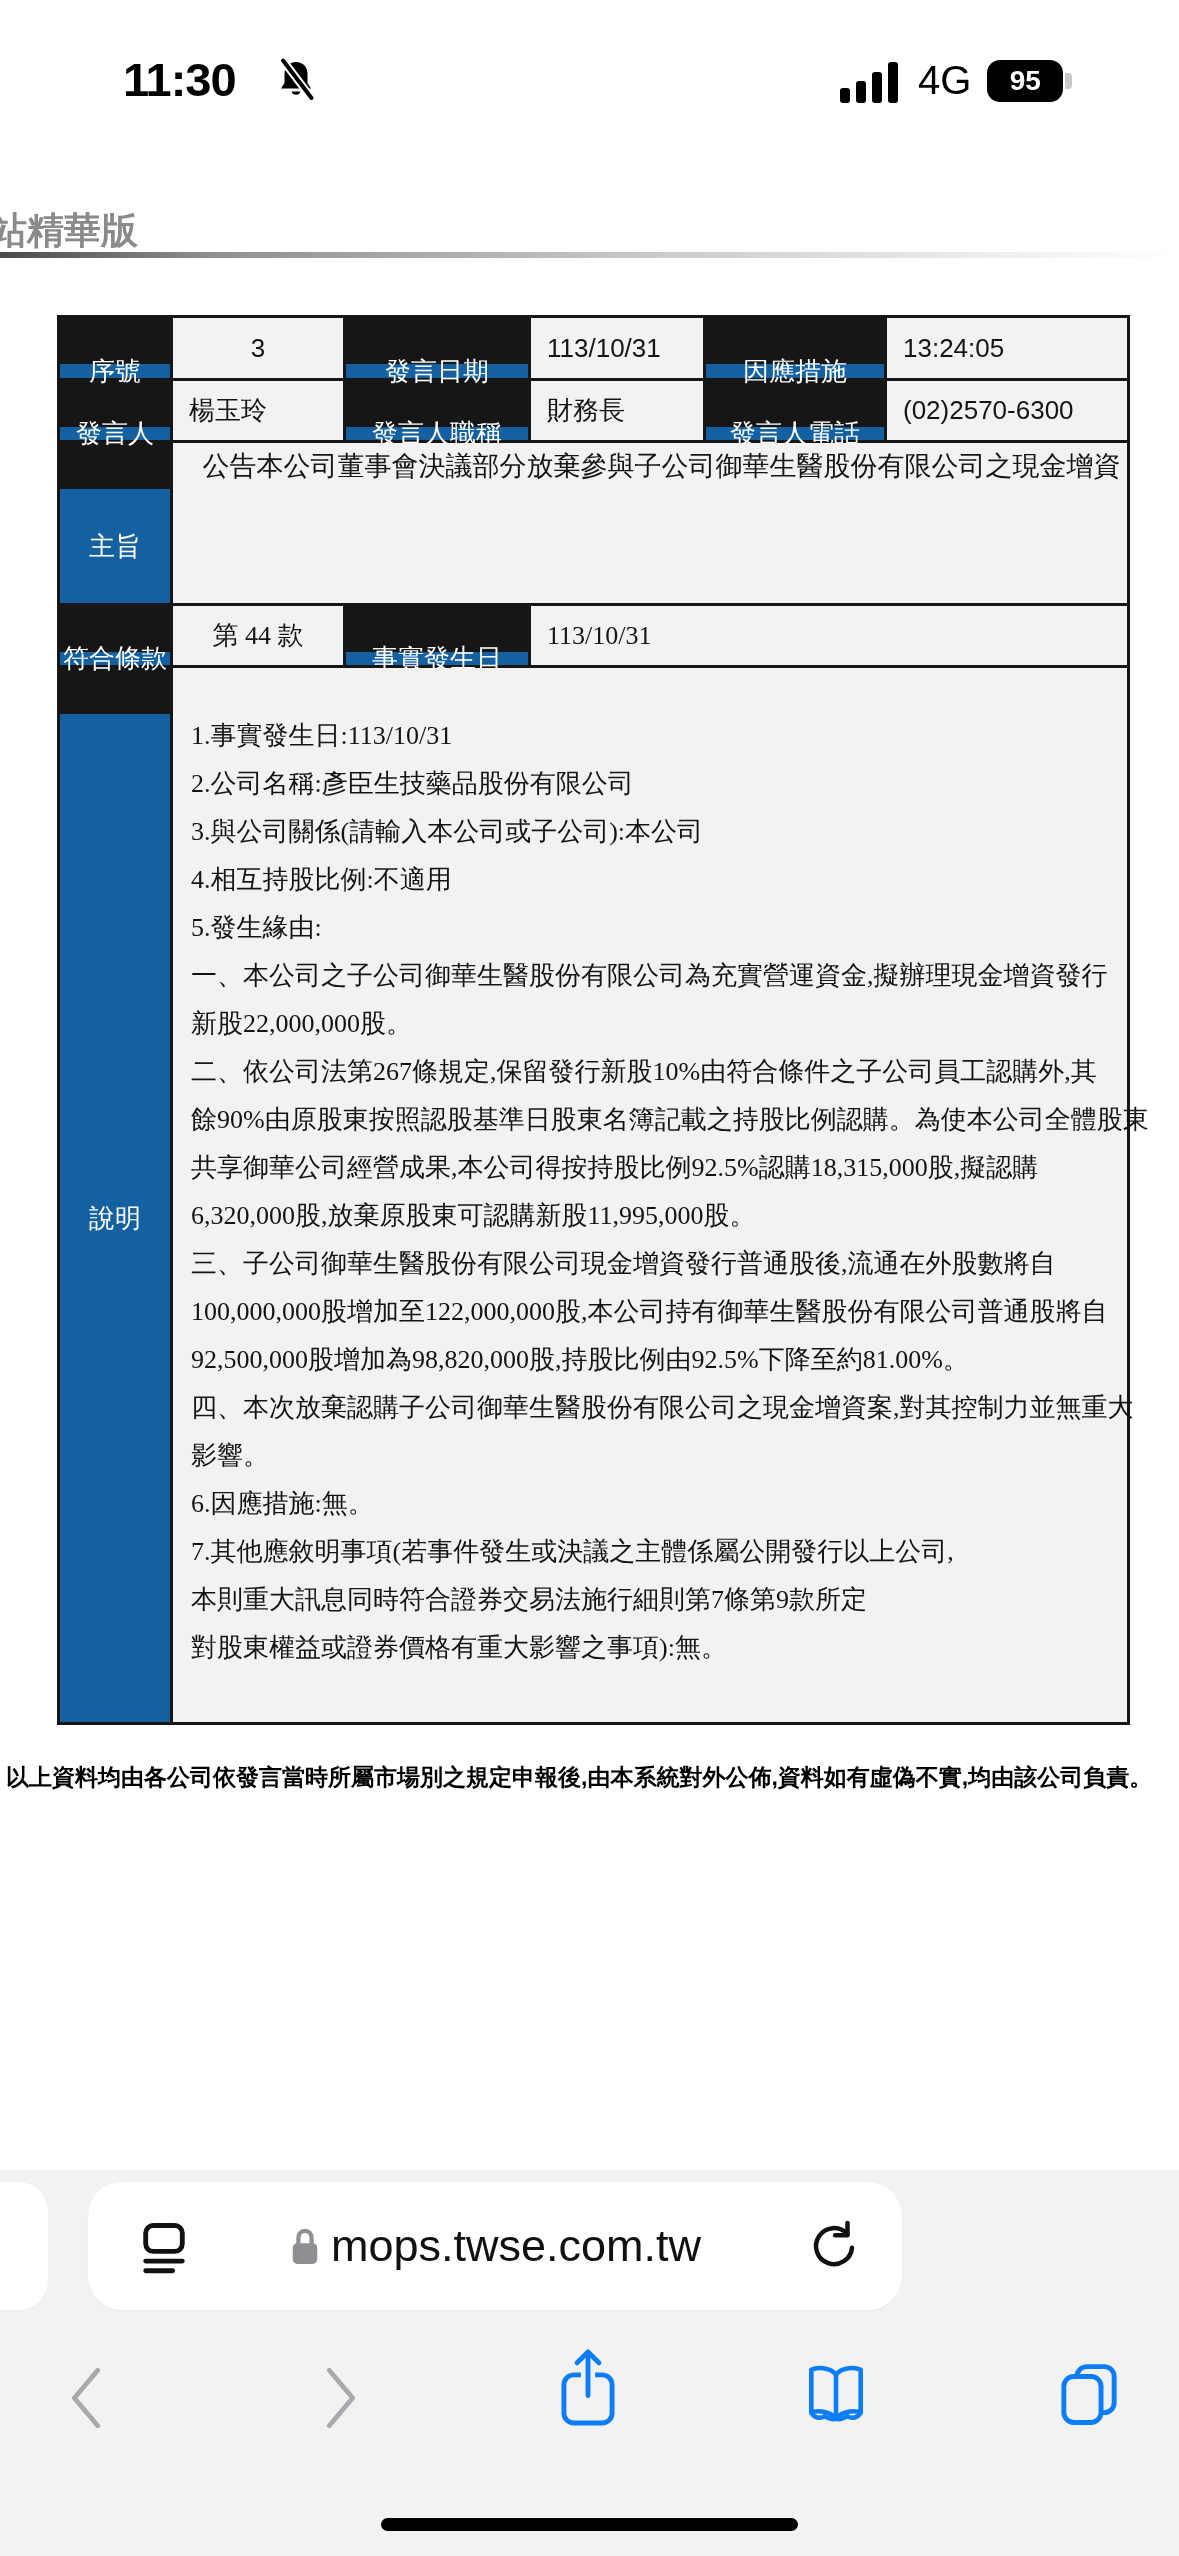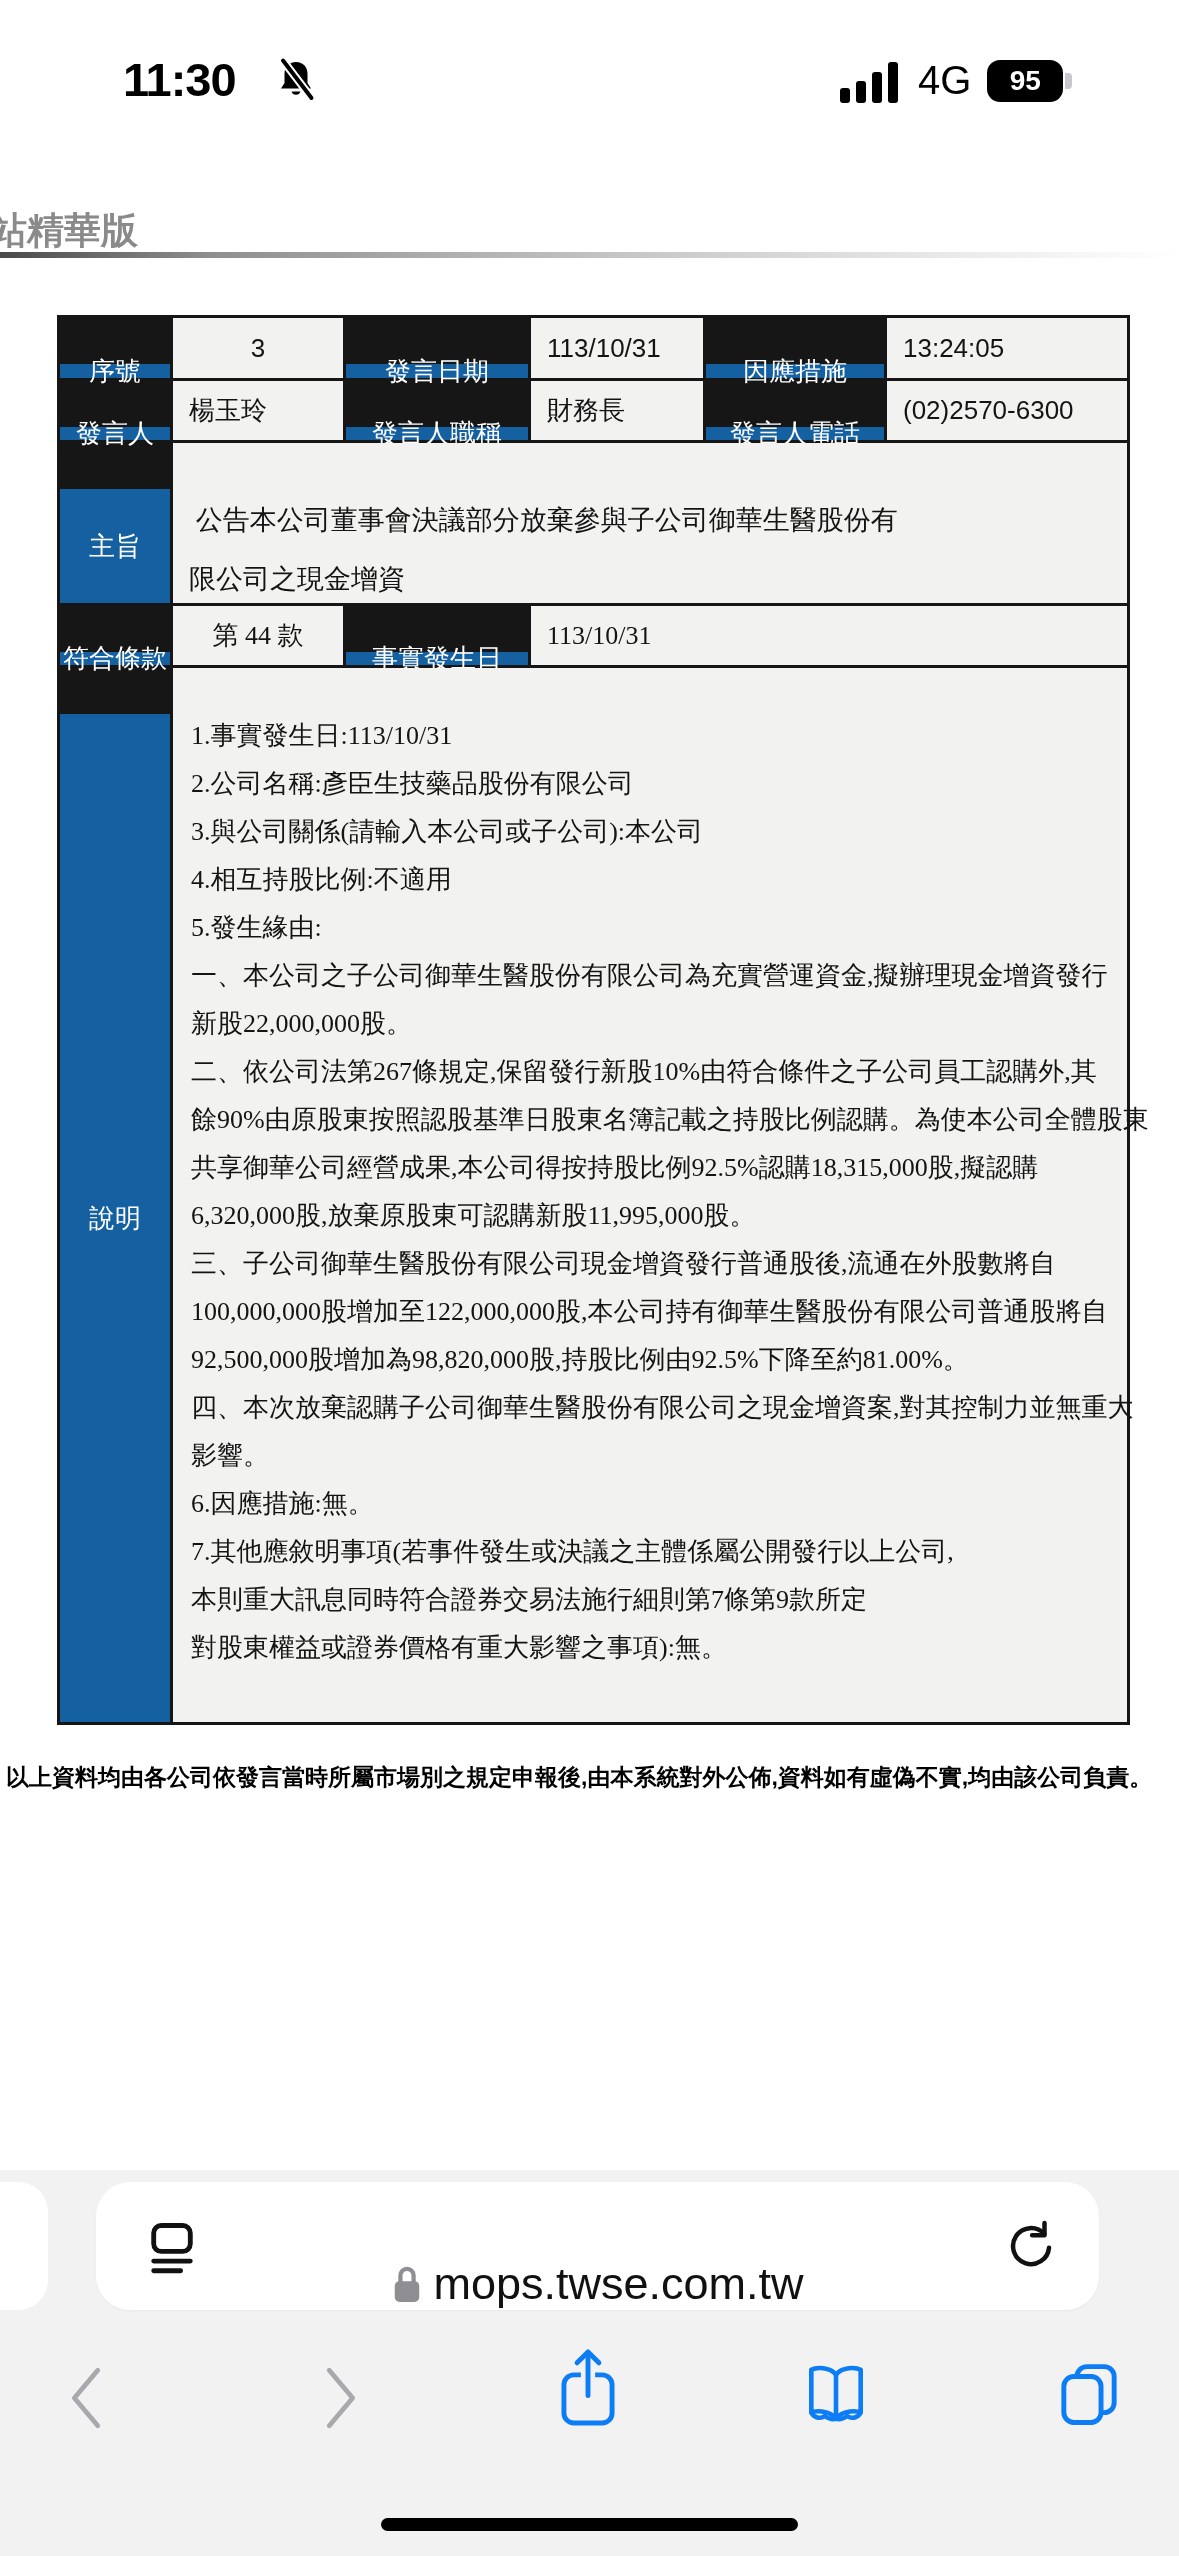--- a/index.html
+++ b/index.html
@@ -29,33 +29,33 @@
   .ann-table { position:absolute; left:57px; top:315px; width:1073px;
     display:grid; grid-template-columns:110px 170px 182px 172px 178px 1fr;
     grid-template-rows:60px 59px 160px 59px 1054px;
     gap:3px; background:#161616; border:3px solid #161616; }
   .th { background:#1460a0; color:#fff; font-size:26px; display:flex; align-items:center; justify-content:center; text-align:center;margin-top:46px; }
   .td { background:#f2f2f0; color:#141414; font-size:26px; display:flex; align-items:center; padding-left:16px; }
   .td-center { justify-content:center; padding-left:0; }
   .serif { font-family:"Liberation Serif","DejaVu Serif",serif; }
   .span-rest { grid-column:2 / 7; }
   .span-4to7 { grid-column:4 / 7; }
-  .subject-cell { flex-direction:column; align-items:flex-start; justify-content:flex-end;
-    font-size:27px; line-height:47px; white-space:pre-wrap;gap:12px; }
+  .subject-cell { align-items:flex-start; justify-content:center;
+    font-size:27px; line-height:47px; white-space:pre-wrap; }
   .explain-cell { display:block; padding:44px 18px 0 18px; font-size:26px; }
   .explain-cell .xline { height:48px; line-height:48px; white-space:pre; overflow:visible; }
 
   
   .disclaimer { position:absolute; left:6px; top:1762px; width:1173px; font-size:23px; font-weight:700; color:#000; white-space:nowrap; }
 
   
   .chrome { position:absolute; left:0; top:2170px; width:1179px; height:386px; background:#f2f2f3; }
   .tab-peek { position:absolute; left:-36px; top:12px; width:84px; height:128px; background:#fff; border-radius:30px; }
-  .url-bar { position:absolute; left:88px; top:12px; width:1003px; height:128px; background:#fff; border-radius:34px;
-    display:flex; align-items:flex-end; justify-content:center; box-shadow:0 1px 3px rgba(0,0,0,0.04);margin-left:8px; }
+  .url-bar { position:absolute; left:88px; top:12px; width:814px; height:128px; background:#fff; border-radius:34px;
+    display:flex; align-items:center; justify-content:center; box-shadow:0 1px 3px rgba(0,0,0,0.04); }
   .reader-btn { position:absolute; left:46px; top:34px; width:60px; height:60px; display:flex; align-items:center; justify-content:center; }
   .url-center { display:flex; align-items:center; gap:10px; }
   .lock { width:32px; height:42px; }
   .url-text { font-size:45px; color:#111; letter-spacing:0; }
   .reload-btn { position:absolute; right:40px; top:36px; width:56px; height:56px; display:flex; align-items:center; justify-content:center; }
 
   .tb-btn { position:absolute; width:72px; height:84px; display:flex; align-items:center; justify-content:center; }
   .btn-back    { left:49px;  top:2356px; }
   .btn-forward { left:306px; top:2356px; }
   .btn-share   { left:552px; top:2346px; }

